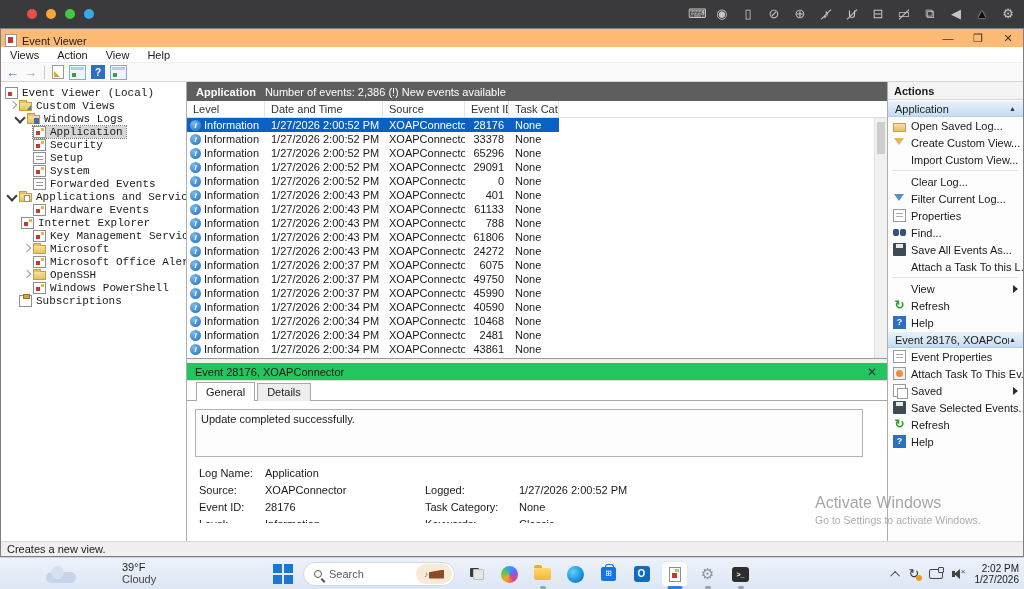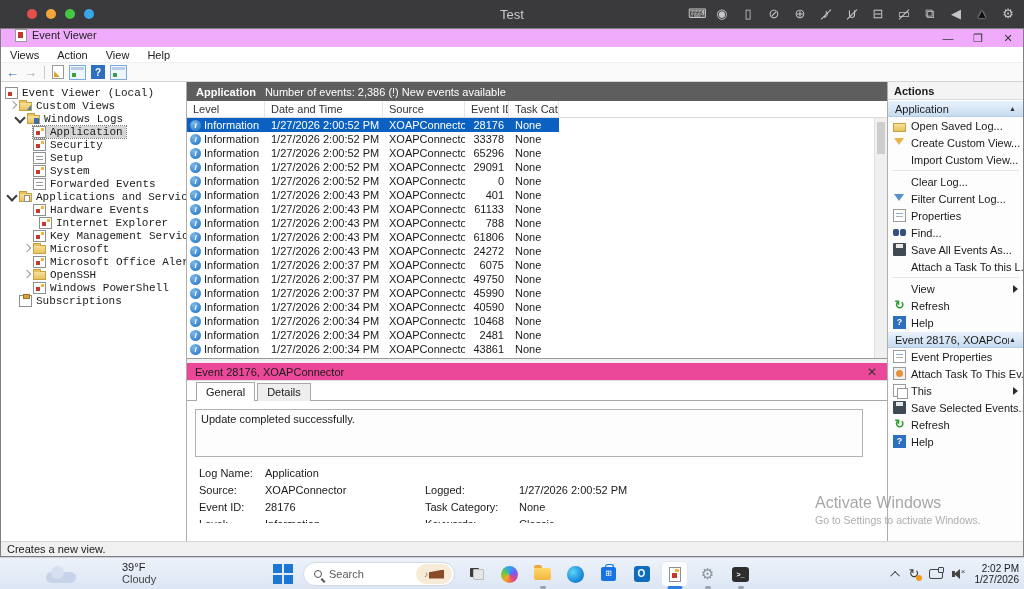--- a/index.html
+++ b/index.html
@@ -11,21 +11,21 @@
   .dots { display:flex; gap:9px; margin-left:27px; }
   .dot { width:10px; height:10px; border-radius:50%; }
   .topbar-title { position:absolute; left:0; right:0; text-align:center; color:#c9c9c9; font-size:13px; pointer-events:none; }
   .top-icons { margin-left:auto; margin-right:8px; display:flex; gap:10px; align-items:center; }
   .ti { color:#c6c6c6; font-size:13px; width:16px; text-align:center; position:relative; line-height:16px; }
   .ti.slashed::after { content:""; position:absolute; left:1px; right:1px; top:50%; height:1px; background:#c6c6c6; transform:rotate(-45deg); }
   .ti.dark { color:#101010; text-shadow:0 0 1px #d8d8d8,0 0 2px #bdbdbd; }
 
   
   .window { position:absolute; top:28px; left:0; width:1024px; height:529px; background:#f0f0f0; border:1px solid #7f7f7f; display:flex; flex-direction:column; }
-  .titlebar { height:18px; display:flex; align-items:flex-start; background:#f0abfc; padding-left:14px; }
+  .titlebar { height:18px; display:flex; align-items:flex-end; background:#fdba74; padding-left:4px; }
   .app-ico { width:12px; height:13px; background:#fff; border:1px solid #9a9a9a; position:relative; margin-right:5px; flex:none; }
   .app-ico::after { content:""; position:absolute; left:2px; top:2px; width:5px; height:6px; background:#c0392b; }
   .titlebar-text { font-size:11px; color:#222; }
   .win-controls { margin-left:auto; display:flex; height:100%; }
   .win-btn { width:30px; display:flex; align-items:center; justify-content:center; font-size:11px; color:#333; cursor:default; }
   .menubar { height:16px; background:#fff; display:flex; align-items:center; font-size:11px; border-bottom:1px solid #f0f0f0; }
   .menu-item { padding:0 9px; height:100%; display:flex; align-items:center; }
   .toolbar { height:19px; background:#fafafa; border-bottom:1px solid #d5d5d5; display:flex; align-items:center; padding-left:5px; gap:5px; }
   .tb-back { color:#2f6fc4; font-weight:bold; font-size:13px; }
   .tb-fwd { color:#9aa7b8; font-weight:bold; font-size:13px; }
@@ -72,21 +72,21 @@
   .row.selected { background:#0b61c2; color:#fff; }
   .cell { padding-left:6px; overflow:hidden; white-space:nowrap; flex:none; }
   .cell.right { text-align:right; padding-right:5px; padding-left:0; }
   .lvl { display:flex; align-items:center; padding-left:0; }
   .info-ic { width:11px; height:11px; border-radius:50%; background:radial-gradient(circle at 35% 30%,#7db9ea,#1a6fbf); color:#fff; font-size:8px; font-style:italic; font-weight:bold; display:flex; align-items:center; justify-content:center; margin:0 3px 0 3px; flex:none; line-height:11px; }
   .vscroll { position:absolute; right:0; top:17px; bottom:0; width:13px; background:#f0f0f0; border-left:1px solid #e2e2e2; }
   .vscroll .thumb { position:absolute; left:2px; right:2px; top:4px; height:32px; background:#cdcdcd; }
 
   
   .preview { flex:1; display:flex; flex-direction:column; border-top:4px solid #f0f0f0; min-height:0; }
-  .preview-header { height:18px; display:flex; align-items:center; padding:0 8px; border-bottom:1px solid #e0e0e0; background:#ec4899; flex:none; }
+  .preview-header { height:18px; display:flex; align-items:center; padding:0 8px; border-bottom:1px solid #e0e0e0; background:#22c55e; flex:none; }
   .preview-close { margin-left:auto; font-size:12px; color:#333; width:14px; text-align:center; }
   .tabs { height:20px; display:flex; align-items:flex-end; padding-left:9px; background:#fff; border-bottom:1px solid #a8a8a8; flex:none; }
   .tab { padding:2px 9px 3px; border:1px solid #a8a8a8; border-bottom:none; background:#eeeeee; margin-right:2px; position:relative; top:1px; }
   .tab.active { background:#fff; padding-top:3px; z-index:2; }
   .msgbox { margin:8px 24px 4px 8px; height:48px; border:1px solid #b2b2b2; background:#fdfdfd; padding:3px 5px; }
   .fields { margin:6px 0 0 12px; display:grid; grid-template-columns:66px 160px 94px auto; row-gap:5px; height:56px; overflow:hidden; align-content:start; }
   .fields div { white-space:nowrap; }
 
   
   .actions { width:135px; background:#fdfdfd; display:flex; flex-direction:column; overflow:hidden; }
@@ -173,21 +173,20 @@
 </head>
 <body>
 
 <div class="topbar">
   <div class="dots">
     <span class="dot" id="dot0" style="background: rgb(229, 80, 74);"></span>
     <span class="dot" id="dot1" style="background: rgb(245, 167, 59);"></span>
     <span class="dot" id="dot2" style="background: rgb(70, 198, 71);"></span>
     <span class="dot" id="dot3" style="background: rgb(56, 167, 232);"></span>
   </div>
-  <div class="topbar-title">Test</div>
   <div class="top-icons" id="top-icons">
       <span class="ti">⌨</span>
       <span class="ti">◉</span>
       <span class="ti">▯</span>
       <span class="ti">⊘</span>
       <span class="ti">⊕</span>
       <span class="ti slashed">♪</span>
       <span class="ti slashed">∪</span>
       <span class="ti">⊟</span>
       <span class="ti slashed">▭</span>
@@ -282,21 +281,21 @@
             <span class="tico folder-apps"></span>
             <span>Applications and Services Logs</span>
           </span>
         </div>
         <div class="tree-item" style="padding-left: 32px;">
           <span class="tsel">
             <span class="tico log"></span>
             <span>Hardware Events</span>
           </span>
         </div>
-        <div class="tree-item" style="padding-left: 38px;">
+        <div class="tree-item" style="padding-left: 20px;">
           <span class="tsel">
             <span class="tico log"></span>
             <span>Internet Explorer</span>
           </span>
         </div>
         <div class="tree-item" style="padding-left: 32px;">
           <span class="tsel">
             <span class="tico log"></span>
             <span>Key Management Service</span>
           </span>
@@ -620,21 +619,21 @@
           <div class="action-item">
             <span class="aic properties"></span>
             <span>Event Properties</span>
           </div>
           <div class="action-item">
             <span class="aic task"></span>
             <span>Attach Task To This Ev...</span>
           </div>
           <div class="action-item">
             <span class="aic copy"></span>
-            <span>This</span>
+            <span>Saved</span>
             <span class="sub-arrow"></span>
           </div>
           <div class="action-item">
             <span class="aic save"></span>
             <span>Save Selected Events...</span>
           </div>
           <div class="action-item">
             <span class="aic refresh">↻</span>
             <span>Refresh</span>
           </div>

